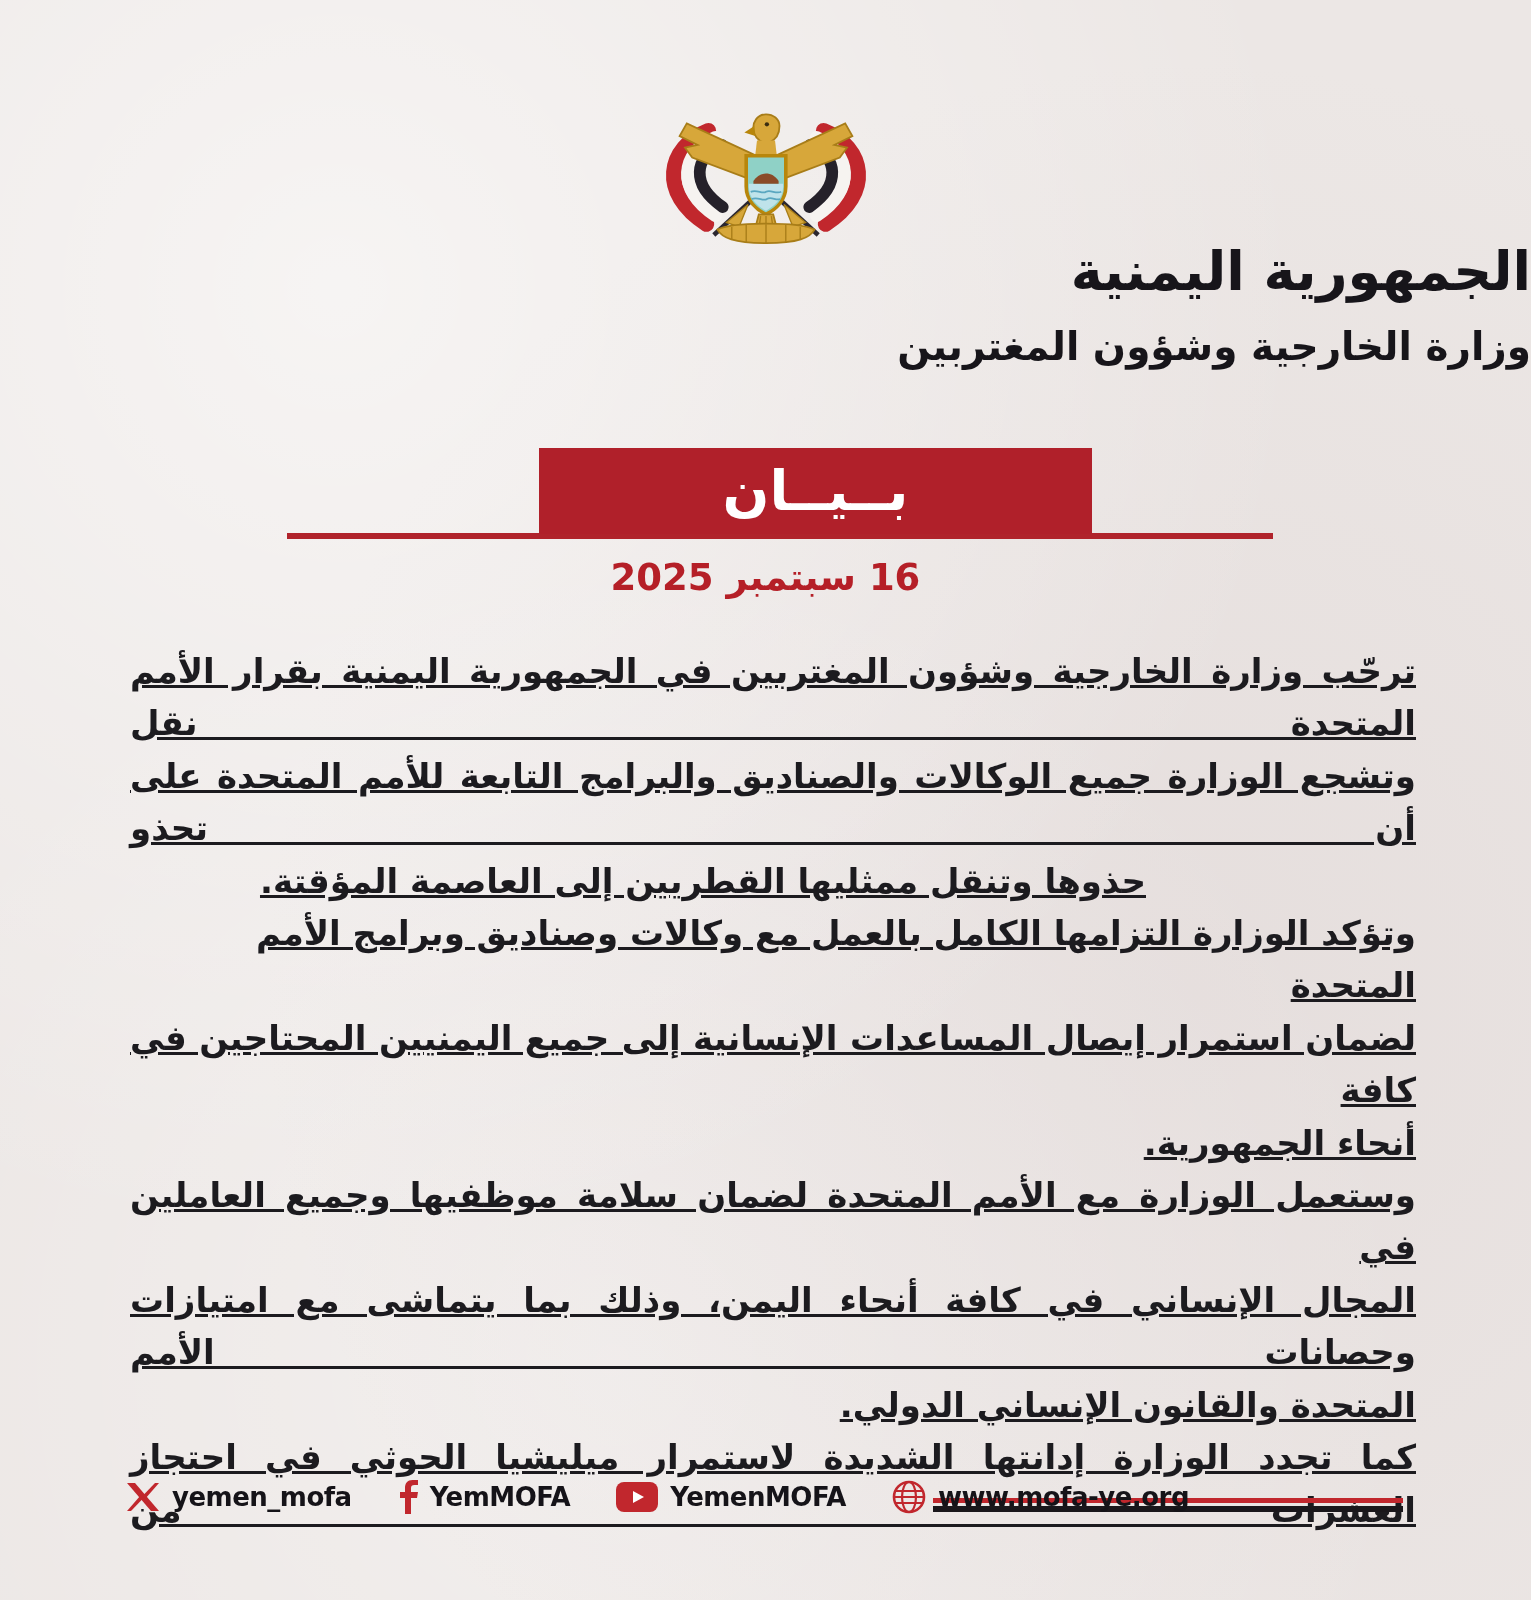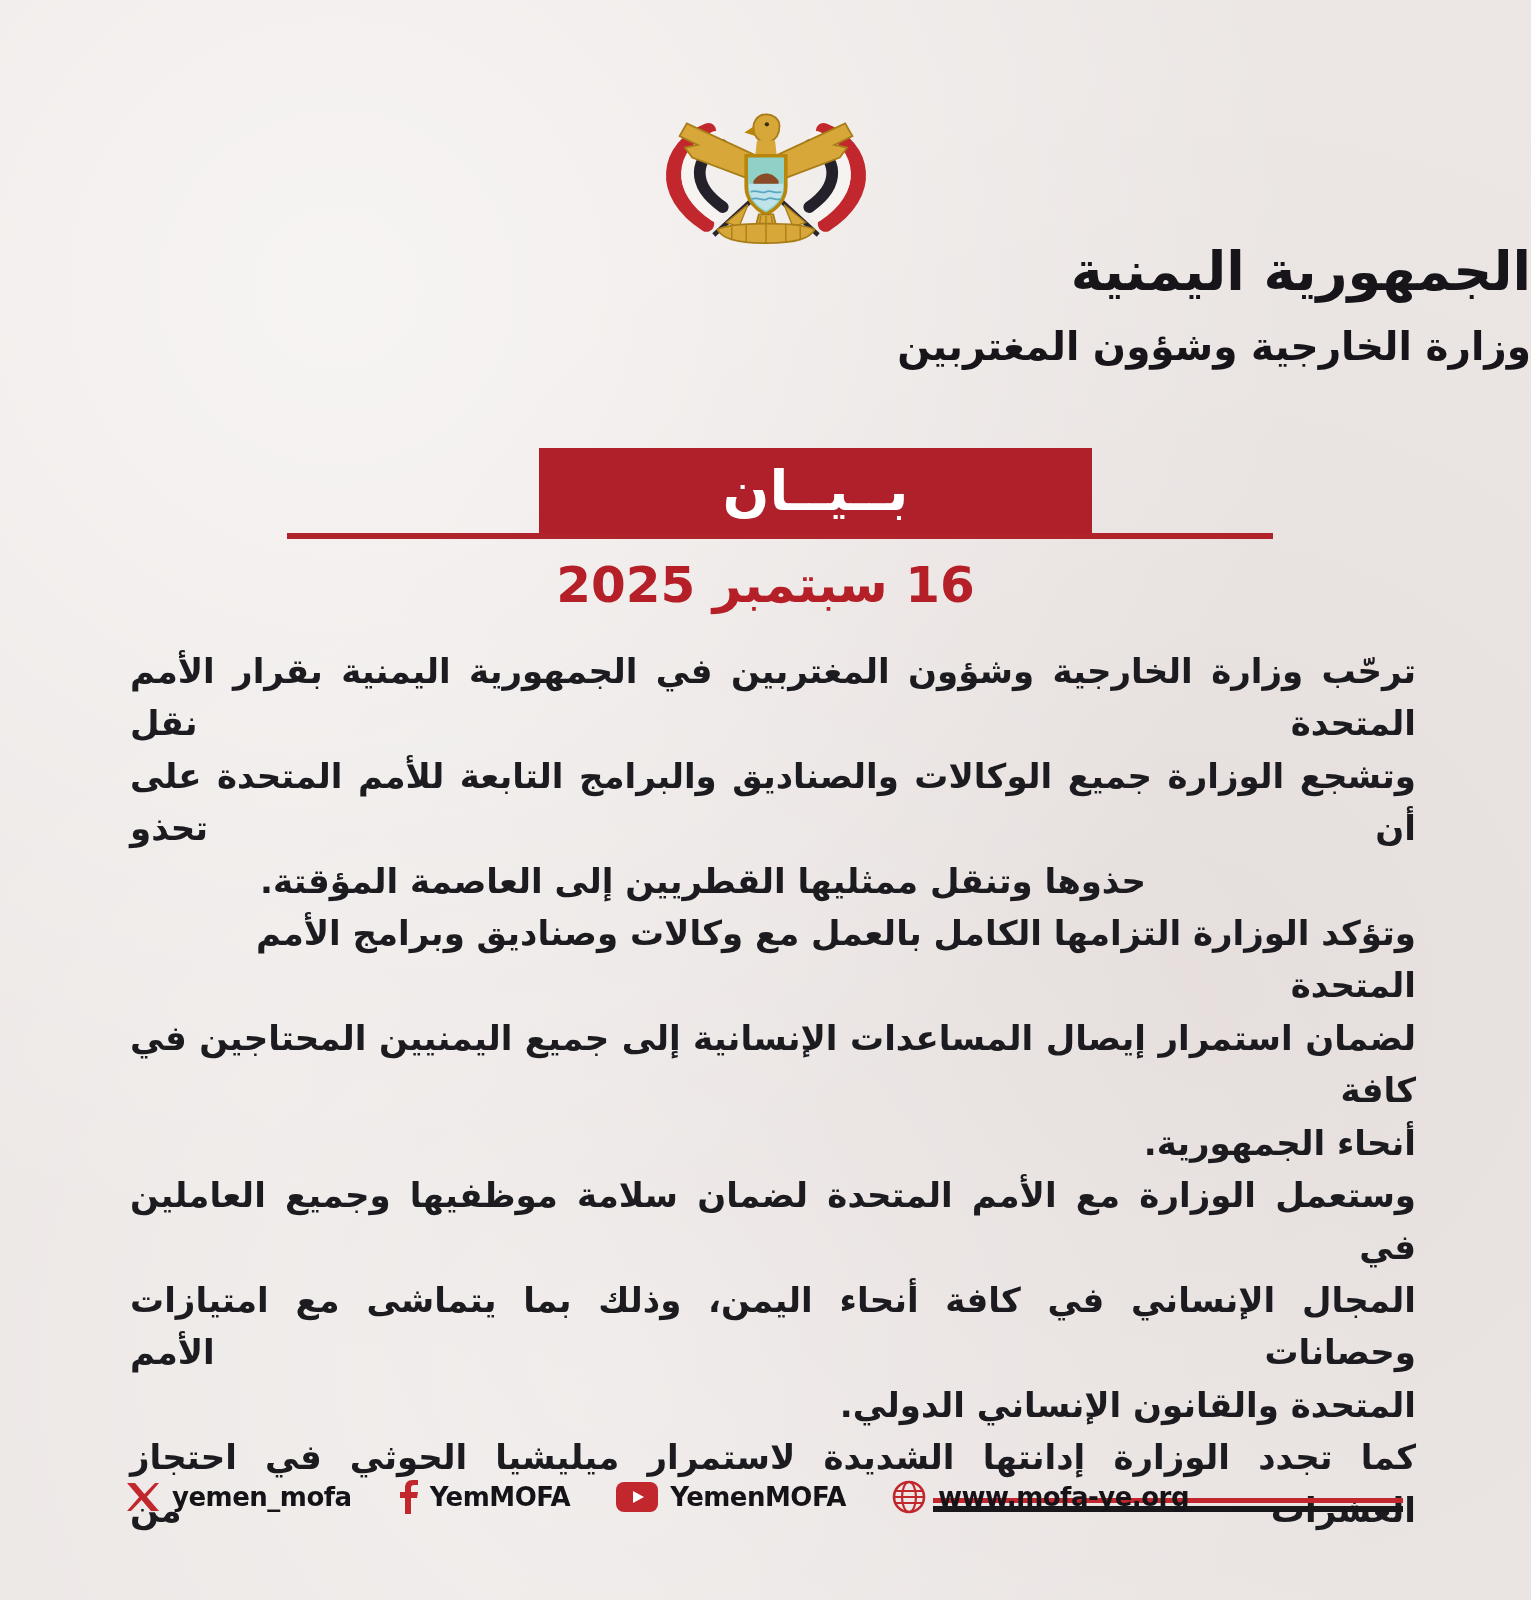--- a/index.html
+++ b/index.html
@@ -23,29 +23,29 @@
   .cal2{top:324px;font-size:39px;padding-left:25px;}
 
   
   .hairline{top:533px;left:287px;width:986px;height:6px;background:#b0232b;}
   .banner{
     top:448px;left:539px;width:553px;height:86px;background:#b0202a;
     display:flex;align-items:center;justify-content:center;
   }
   .banner-title{color:#ffffff;font-size:55px;font-weight:bold;direction:rtl;line-height:1;}
   .date{top:556px;left:0;right:0;text-align:center;color:#b51f27;
-        font-size:50px;font-weight:bold;direction:rtl;}
+        font-size:37px;font-weight:bold;direction:rtl;}
 
   
   .bodytext{
     top:645px;left:130px;width:1286px;
     direction:rtl;color:#1c1b1f;
     font-size:34px;font-weight:bold;line-height:52.4px;
   }
-  .line{white-space:normal;}
+  .line{white-space:normal;text-decoration:underline;}
   .line.j{text-align:justify;text-align-last:justify;}
   .line.r{text-align:right;}
   .line.c{text-align:center;}
   .line.pr140{padding-right:140px;}
 
   
   .signature{top:1446px;right:131px;color:#c3242c;font-size:33px;font-weight:bold;direction:rtl;}
   .stripe-red{top:1498px;left:933px;width:470px;height:5px;background:#c1272d;}
   .stripe-black{top:1506px;left:933px;width:470px;height:6px;background:#1a171b;}
   .social{top:1480px;left:126px;display:flex;gap:0;}

